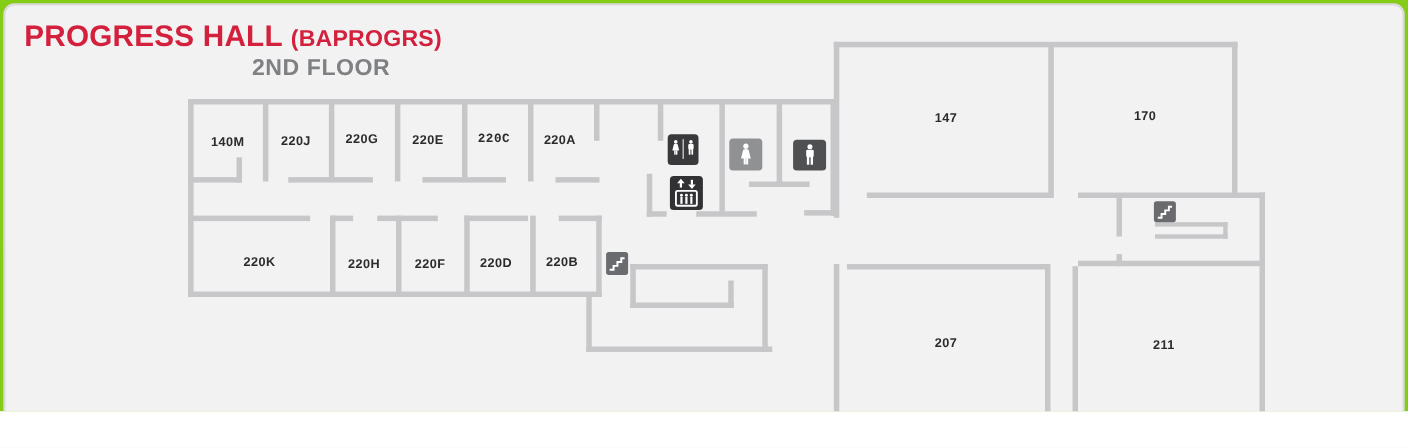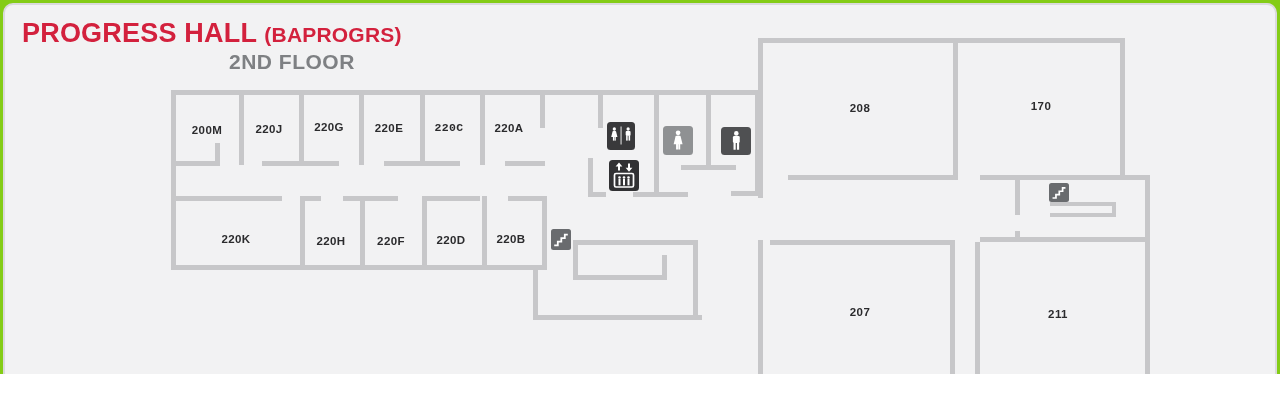--- a/index.html
+++ b/index.html
@@ -81,32 +81,32 @@
         <div class="wall" style="left: 1045px; top: 197px; width: 66px; height: 4px;"></div>
         <div class="wall" style="left: 1107px; top: 197px; width: 4px; height: 15px;"></div>
         <div class="wall" style="left: 1045px; top: 208px; width: 66px; height: 4px;"></div>
         <div class="wall" style="left: 1010px; top: 226px; width: 5px; height: 11px;"></div>
         <div class="wall" style="left: 975px; top: 232px; width: 170px; height: 5px;"></div>
         <div class="wall" style="left: 765px; top: 235px; width: 183px; height: 5px;"></div>
         <div class="wall" style="left: 753px; top: 235px; width: 5px; height: 147px;"></div>
         <div class="wall" style="left: 945px; top: 235px; width: 5px; height: 147px;"></div>
         <div class="wall" style="left: 970px; top: 237px; width: 5px; height: 145px;"></div>
         <div class="wall" style="left: 753px; top: 377px; width: 392px; height: 5px;"></div>
-        <div class="room-label" style="left: 202px; top: 125px;">200M</div>
+        <div class="room-label" style="left: 202px; top: 125px;">140M</div>
         <div class="room-label" style="left: 264px; top: 124px; text-align: center;">220J</div>
         <div class="room-label" style="left: 324px; top: 122px;">220G</div>
         <div class="room-label" style="left: 384px; top: 123px;">220E</div>
         <div class="room-label" style="left: 444px; top: 122px; font-family: Liberation Mono, monospace;">220C</div>
         <div class="room-label" style="left: 504px; top: 123px;">220A</div>
         <div class="room-label" style="left: 231px; top: 234px;">220K</div>
         <div class="room-label" style="left: 326px; top: 236px;">220H</div>
         <div class="room-label" style="left: 386px; top: 236px;">220F</div>
         <div class="room-label" style="left: 446px; top: 235px;">220D</div>
         <div class="room-label" style="left: 506px; top: 234px;">220B</div>
-        <div class="room-label" style="left: 855px; top: 103px;">208</div>
+        <div class="room-label" style="left: 855px; top: 103px;">147</div>
         <div class="room-label" style="left: 1036px; top: 101px;">170</div>
         <div class="room-label" style="left: 855px; top: 307px;">207</div>
         <div class="room-label" style="left: 1053px; top: 309px;">211</div>
         <div class="icon" style="left: 602px; top: 117px; width: 28px; height: 28px; background: rgb(57, 57, 59); border-radius: 3.5px;">
           <svg viewBox="0 0 28 28">
             <g transform="translate(1.4,5) scale(0.74)" fill="#fff">
               <circle cx="8" cy="2.7" r="2.2"></circle>
               <path d="M8 5.1 L10.3 5.7 L12.2 13.4 L3.8 13.4 L5.7 5.7 Z"></path>
               <rect x="6.1" y="13" width="1.8" height="5.4"></rect>
               <rect x="8.2" y="13" width="1.8" height="5.4"></rect>

